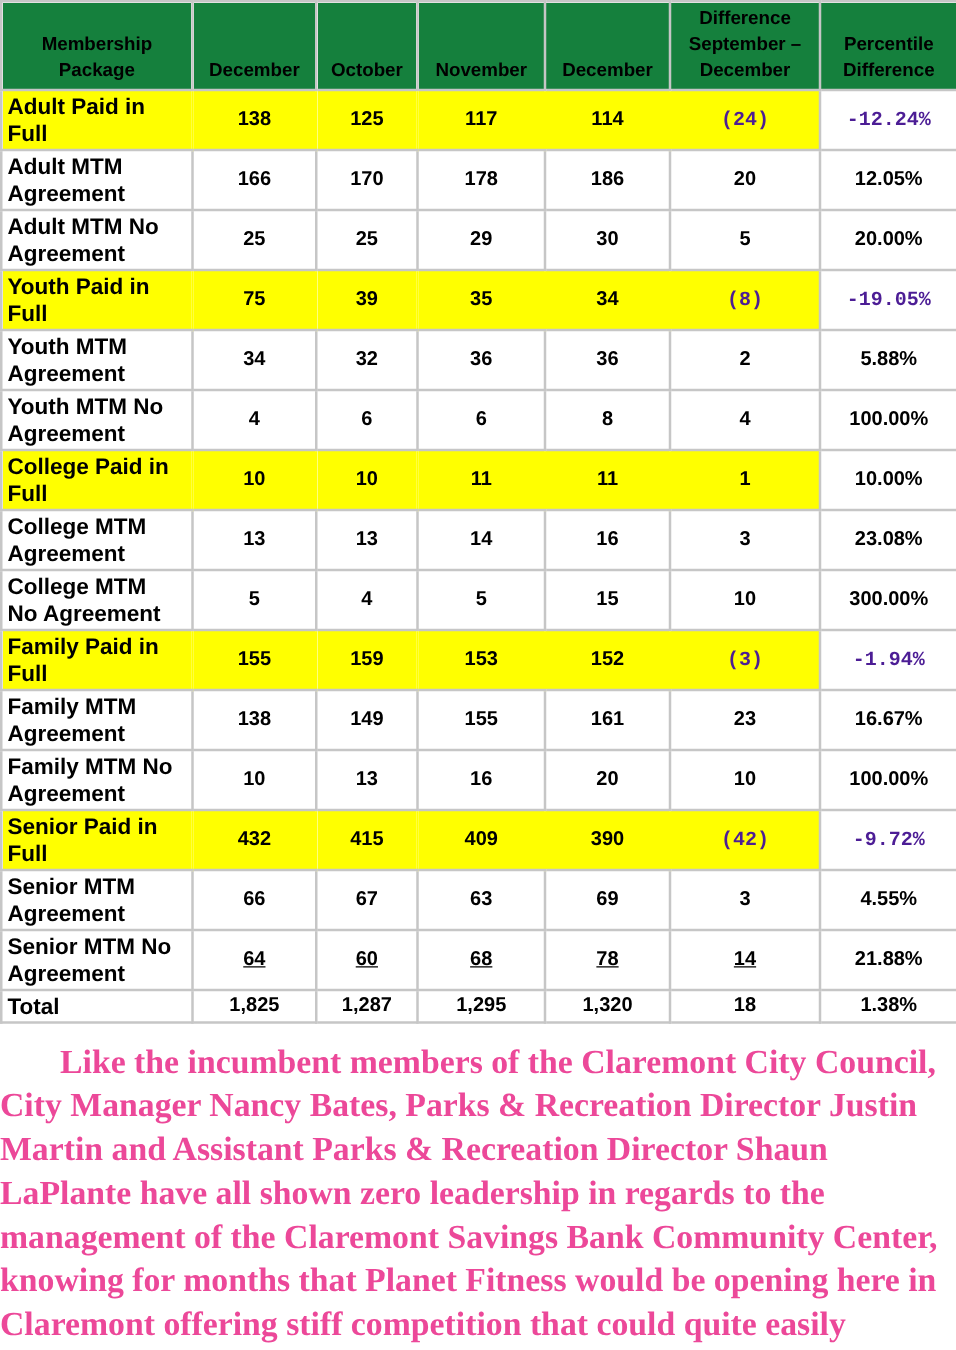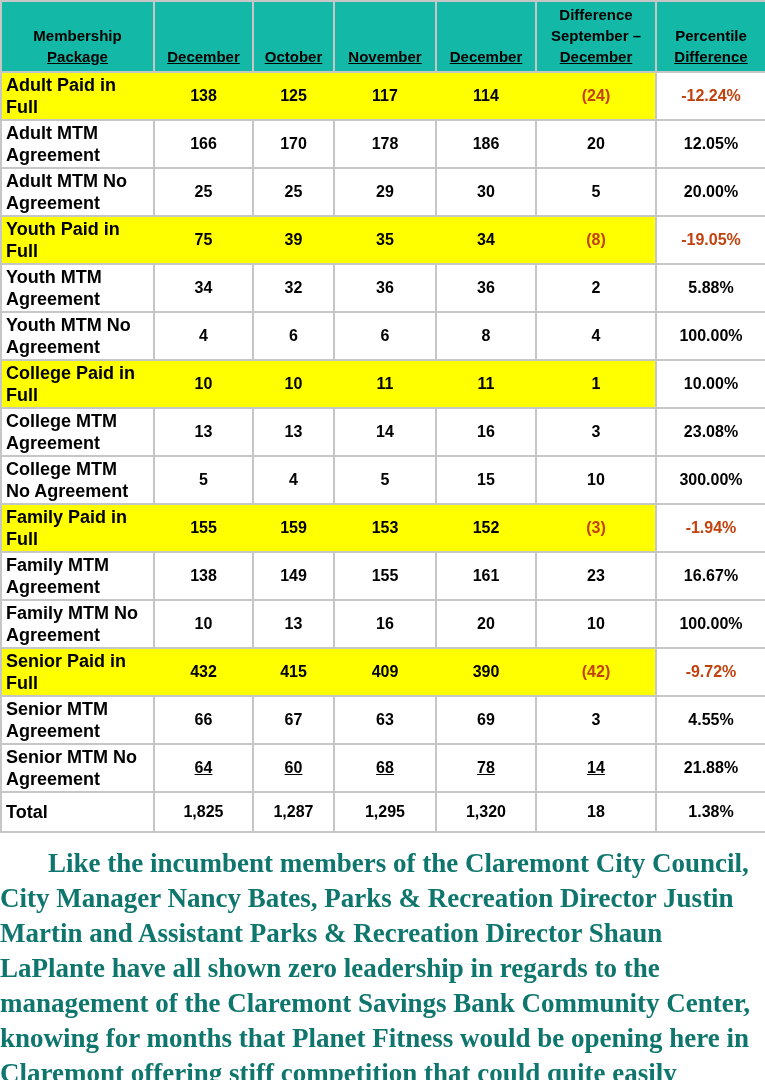--- a/index.html
+++ b/index.html
@@ -3,35 +3,35 @@
 <meta charset="utf-8">
 <style>
   html,body{margin:0;padding:0;}
   body{
     width:765px;height:1080px;overflow:hidden;background:#ffffff;
     font-family:"Liberation Sans",sans-serif;color:#000;
   }
   table{border-collapse:collapse;table-layout:fixed;width:765px;}
   th,td{border:2px solid #c6c6c6;font-weight:bold;color:#000;overflow:hidden;}
   thead tr{height:70px;}
-  th{vertical-align:bottom;text-align:center;font-size:15px;line-height:21px;padding:2px 1px 4px;background:#14b8a6;}
-  th .u{text-decoration:underline;}
+  th{vertical-align:bottom;text-align:center;font-size:15px;line-height:21px;padding:2px 1px 4px;background:#15803d;}
+  th .u{}
   tbody tr{height:48px;}
-  tbody tr.total-row{height:40px;padding-left:25px;}
+  tbody tr.total-row{height:26px;padding-left:25px;}
   td.lbl{font-size:18px;line-height:22px;text-align:left;padding:1px 2px 1px 4px;white-space:pre-line;vertical-align:middle;}
   td.val{font-size:16px;text-align:center;vertical-align:middle;padding:0 1px;}
   .hl{background:#ffff00;border-left-color:#ffff00;border-right-color:#ffff00;}
   .hl-l{border-left-color:#c6c6c6;}
   .hl-r{border-right-color:#c6c6c6;}
-  .red{color:#c2410c;}
+  .red{color:#4c1d95;font-family:Liberation Mono, monospace;}
   .und{text-decoration:underline;}
   .para{
     font-family:"Liberation Serif",serif;font-weight:bold;font-size:27px;
     line-height:35px;white-space:pre-line;text-indent:48px;
-    margin:13px 0 0 0;padding:0;color:#0f766e;
+    margin:13px 0 0 0;padding:0;color:#ec4899;
   }
 </style>
 </head>
 <body>
 
 <table>
   <colgroup>
     <col style="width:153px">
       <col style="width:99px">
       <col style="width:81px">

